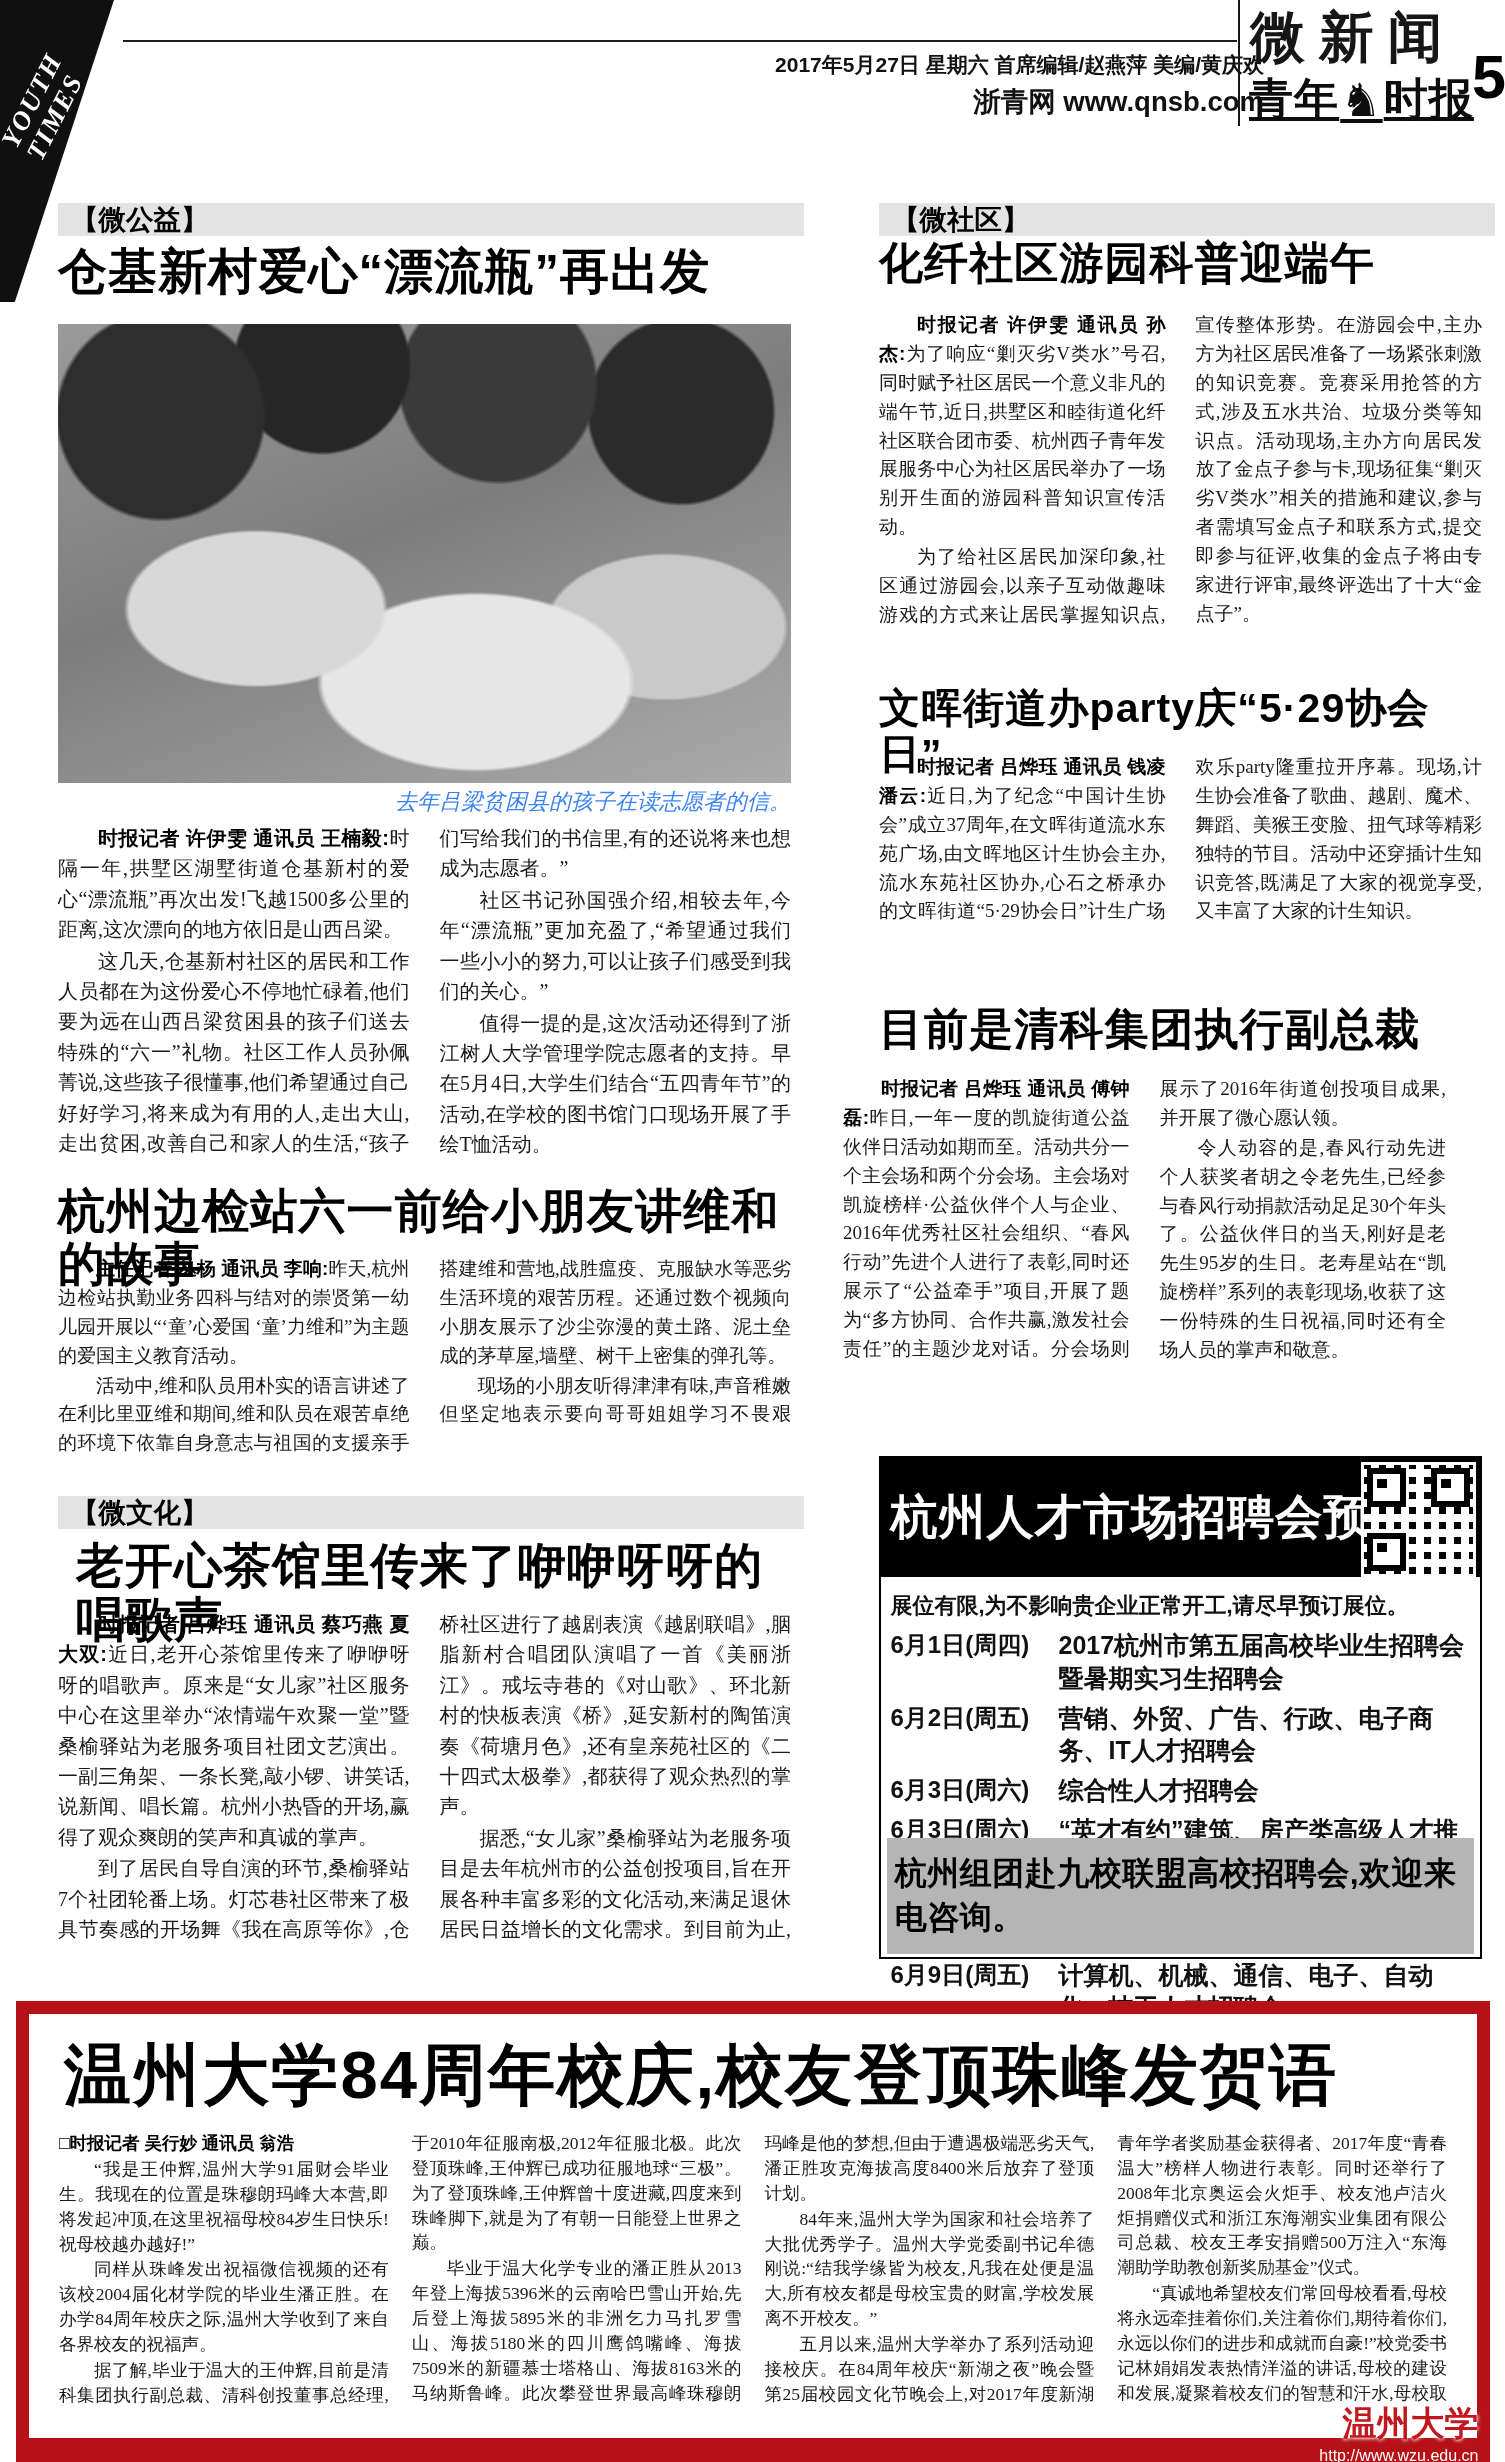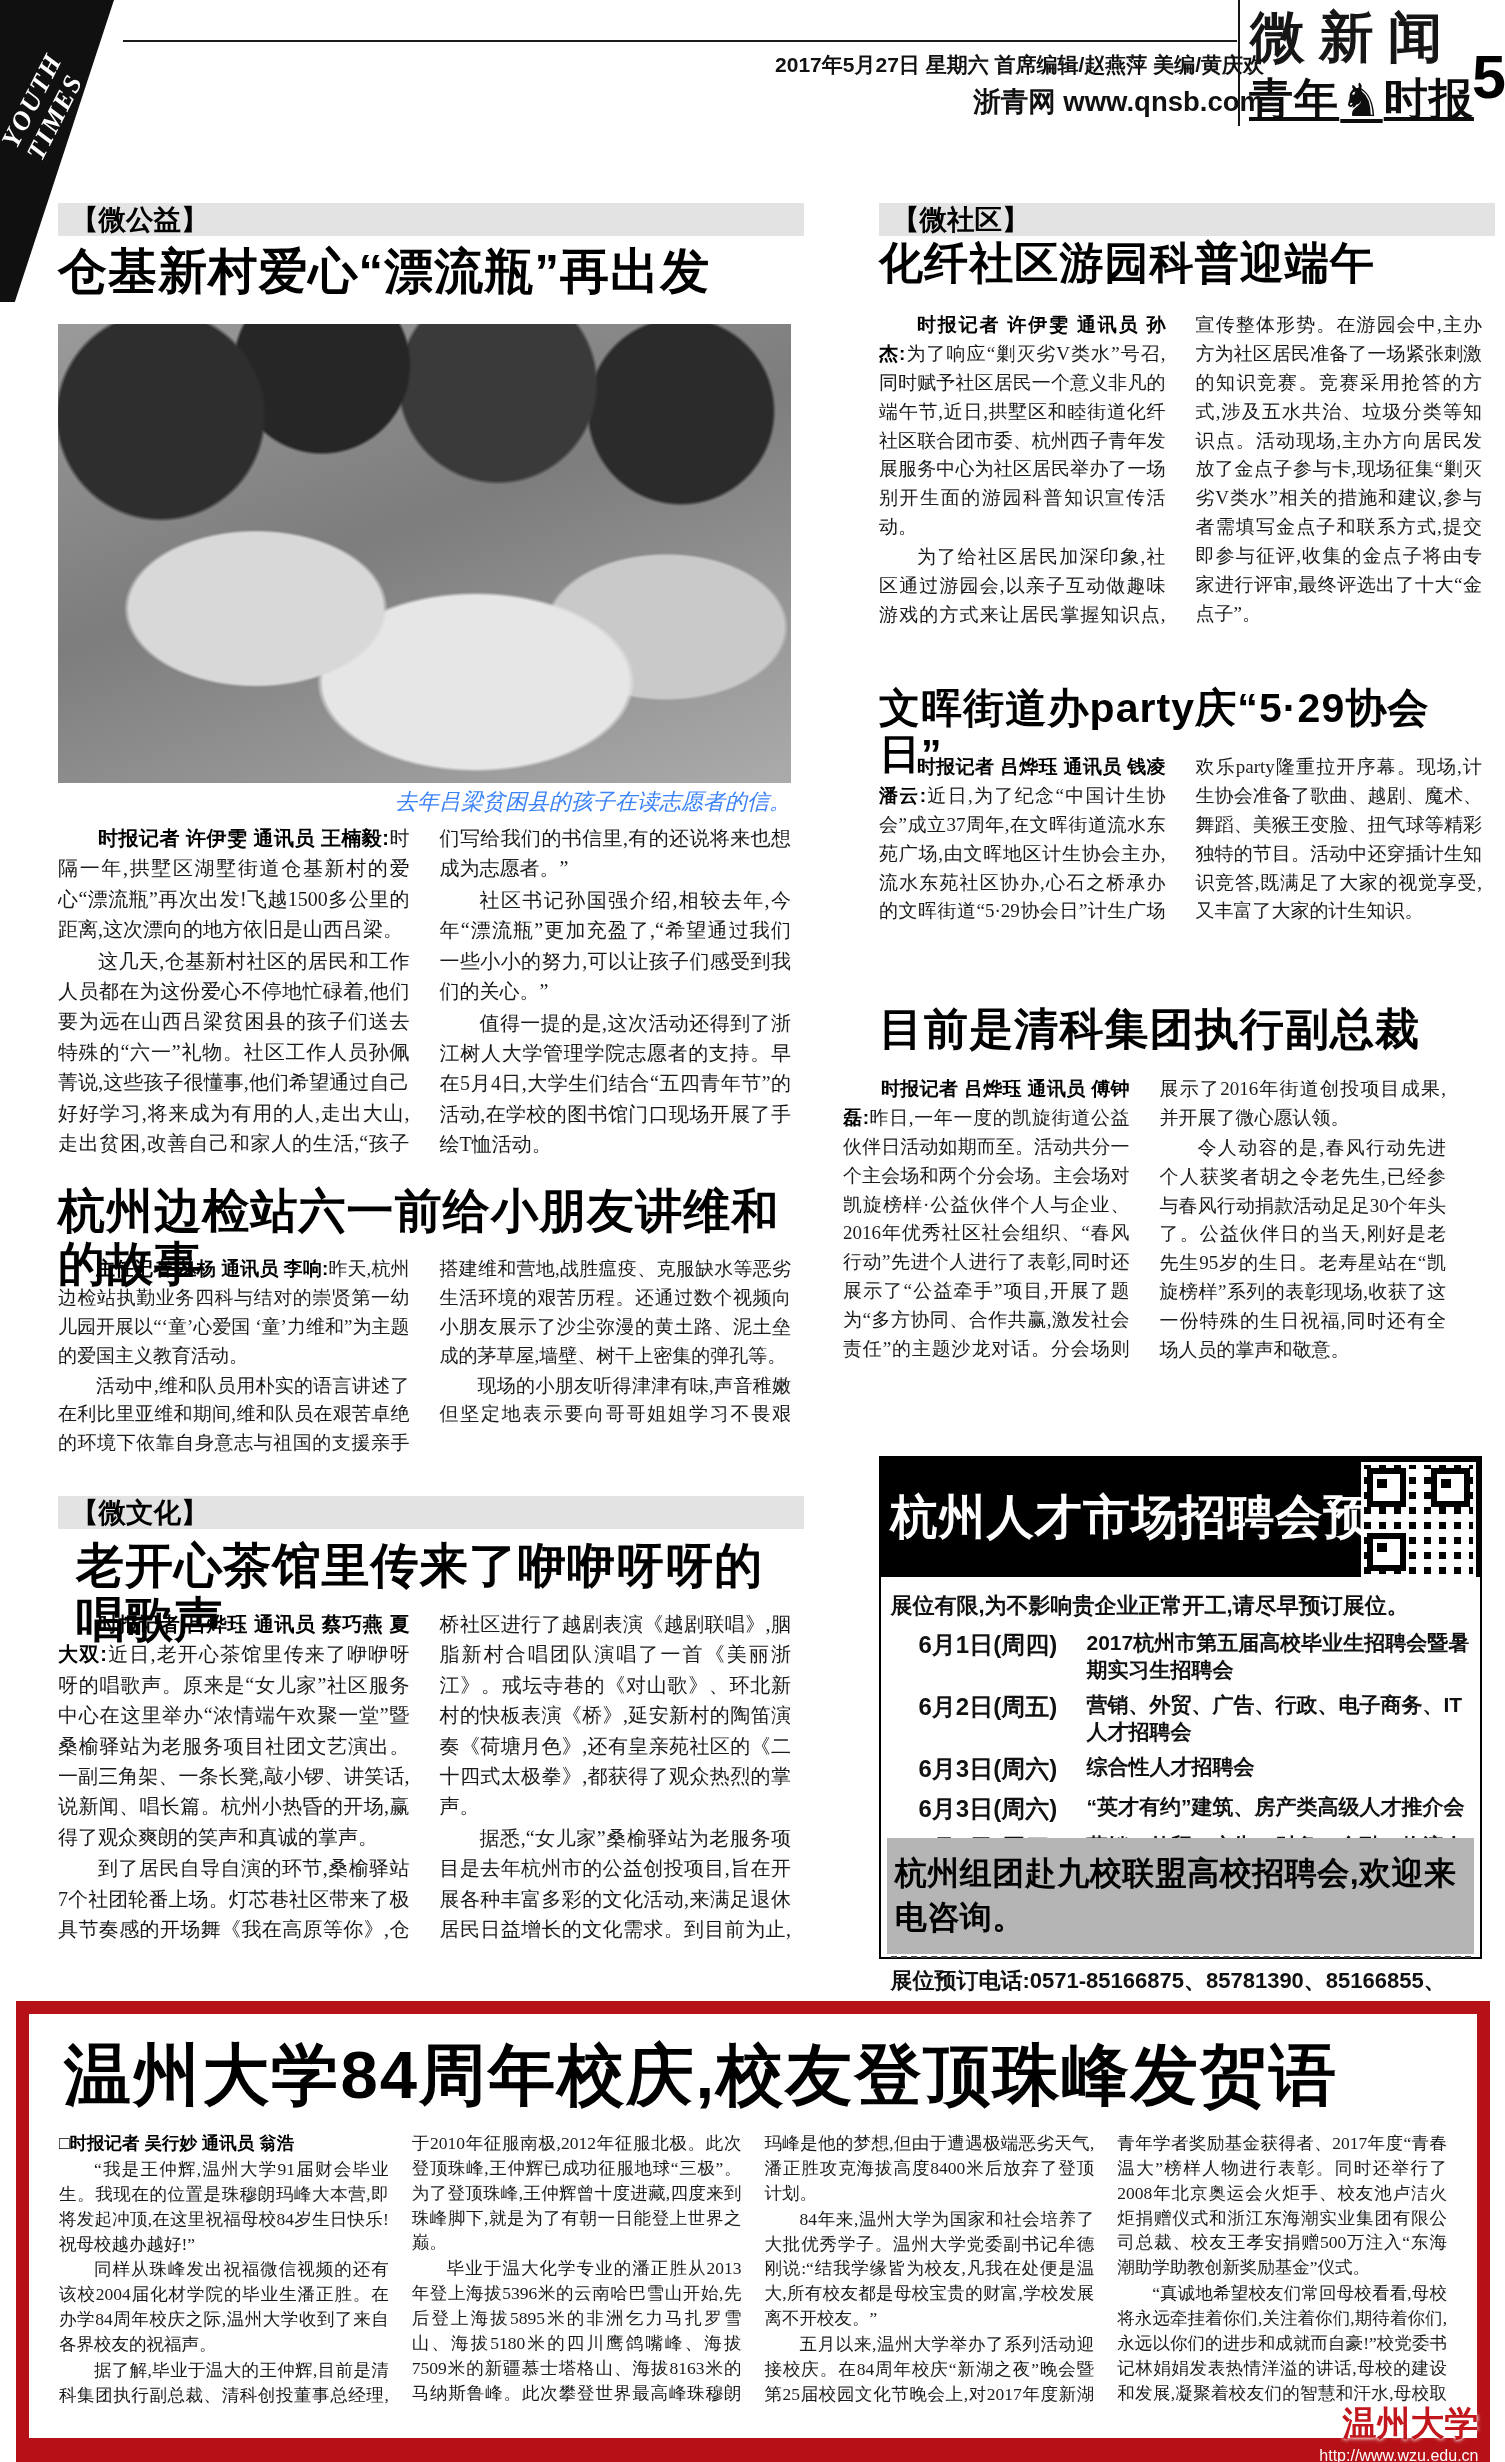--- a/index.html
+++ b/index.html
@@ -46,24 +46,24 @@
   .ad-box{left:879px;top:1456px;width:603px;height:503px;border:2.1px solid #000;background:#fff;box-sizing:border-box;}
   .ad-header{position:relative;background:#000;height:119px;}
   .ad-title{position:absolute;left:9.5px;top:27.5px;color:#fff;font-weight:bold;font-size:47px;letter-spacing:1.1px;}
   .qr{position:absolute;right:4.2px;top:4.2px;width:109px;height:109px;background:
         repeating-linear-gradient(0deg,#000 0 7.4px,#fff 7.4px 15px),
         repeating-linear-gradient(90deg,#000 0 7.4px,#fff 7.4px 15px);
       background-blend-mode:screen;border:3.2px solid #fff;}
   .qr-eye{position:absolute;width:26.5px;height:26.5px;border:6.3px solid #000;background:#fff;}
   .qr-eye::after{content:"";position:absolute;left:4.2px;top:4.2px;width:9.5px;height:9.5px;background:#000;}
   .ad-notice{padding:13.8px 9.5px 4.2px 9.5px;font-weight:bold;font-size:22px;font-family:"Liberation Sans","DejaVu Sans",sans-serif;}
-  .ad-rows{padding:4.2px 9.5px 0 9.5px;margin-left:28px;}
+  .ad-rows{padding:4.2px 9.5px 0 9.5px;}
   .ad-row{display:flex;margin-bottom:7.4px;font-family:"Liberation Sans","DejaVu Sans",sans-serif;font-weight:bold;}
   .ad-date{width:168px;flex:none;font-size:24px;}
-  .ad-event{flex:1;font-size:21px;line-height:1.3;}
+  .ad-event{flex:1;font-size:25px;line-height:1.3;}
   .ad-dash{margin:6.3px 9.5px;border:none;border-top:2.1px dashed #444;}
   .ad-phone{padding:2.1px 9.5px;font-weight:bold;font-size:22px;font-family:"Liberation Sans","DejaVu Sans",sans-serif;}
   .ad-address{padding:7.4px 9.5px 0 9.5px;font-weight:bold;font-size:20.6px;font-family:"Liberation Sans","DejaVu Sans",sans-serif;}
   .ad-footer{position:absolute;left:6.3px;right:6.3px;bottom:3px;background:#b5b5b5;color:#000;
              font-weight:bold;font-size:32px;padding:13.8px 7.4px;font-family:"Liberation Sans","DejaVu Sans",sans-serif;letter-spacing:0.5px;}
   
   .red-box{left:16px;top:2001px;width:1474px;height:461px;background:#fff;box-sizing:border-box;
            border:13.8px solid #b61117;border-bottom-width:24px;}
   .red-headline{margin:23px 32px 19px 35px;font-size:67px;letter-spacing:2.1px;}
   .red-body{margin:0 30px;height:296px;}

